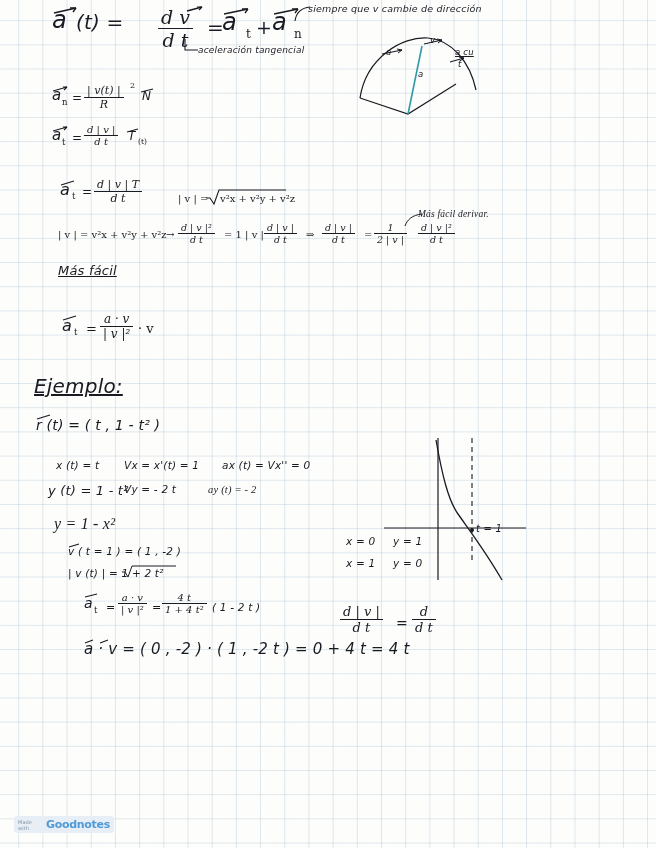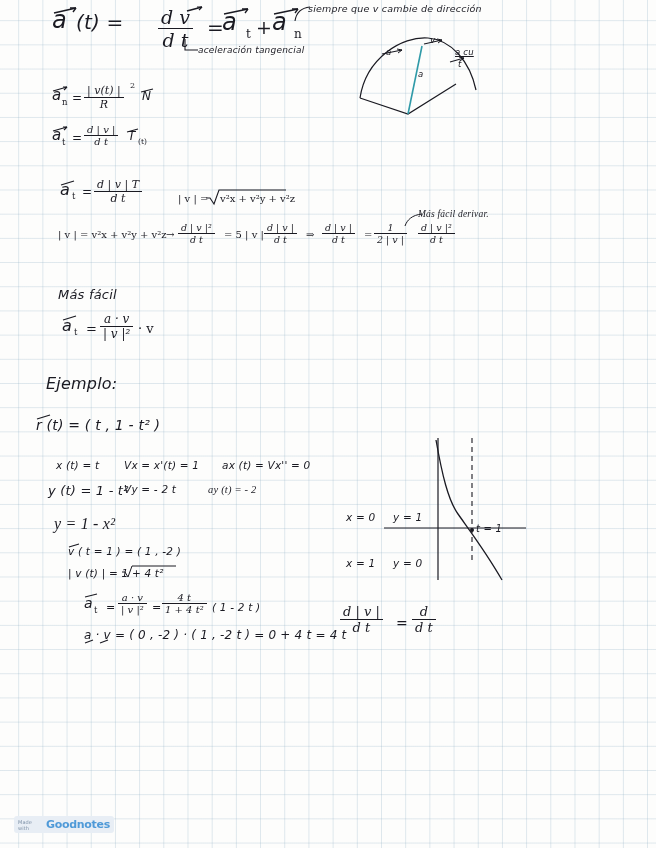--- a/index.html
+++ b/index.html
@@ -176,76 +176,76 @@
   <path d="M22,4 C12,5 7,10 5,16" stroke="#1a1a22" stroke-width="1" fill="none"></path>
 </svg>
 <div class="ink xs hand" style="left:418px;top:210px;font-size:9.5px;font-family:Liberation Serif, serif;">Más fácil derivar.</div>
 
 <div class="ink sm" style="left:58px;top:230px;font-size:10px;">| v | = v²x + v²y + v²z</div>
 <div class="ink sm" style="left:166px;top:230px;font-size:10px;">→</div>
 <div class="frac" style="left:178px;top:222px;font-size:9.5px;">
   <span class="num">d | v |²</span>
   <span class="den">d t</span>
 </div>
-<div class="ink sm" style="left:224px;top:230px;font-size:10px;">= 5 | v |</div>
+<div class="ink sm" style="left:224px;top:230px;font-size:10px;">= 1 | v |</div>
 <div class="frac" style="left:264px;top:222px;font-size:9.5px;">
   <span class="num">d | v |</span>
   <span class="den">d t</span>
 </div>
 <div class="ink sm" style="left:306px;top:230px;font-size:10px;">⇒</div>
 <div class="frac" style="left:322px;top:222px;font-size:9.5px;">
   <span class="num">d | v |</span>
   <span class="den">d t</span>
 </div>
 <div class="ink sm" style="left:364px;top:230px;font-size:10px;">=</div>
 <div class="frac" style="left:374px;top:222px;font-size:9.5px;">
   <span class="num">1</span>
   <span class="den">2 | v |</span>
 </div>
 <div class="frac" style="left:418px;top:222px;font-size:9.5px;">
   <span class="num">d | v |²</span>
   <span class="den">d t</span>
 </div>
 
-<div class="ink md hand" style="left:58px;top:288px;font-size:13px;">Más fácil</div>
+<div class="ink md hand" style="left:58px;top:264px;font-size:13px;text-decoration:underline;">Más fácil</div>
 
 <div class="ink lg hand" style="left:62px;top:318px;font-size:16px;">a</div>
 <div class="ink xs" style="left:74px;top:328px;">t</div>
 <svg style="left:62px;top:313px;width:20px;height:10px;">
   <path d="M1,7 L14,3" stroke="#1a1a22" stroke-width="1.2" fill="none"></path>
 </svg>
 <div class="ink md" style="left:86px;top:322px;font-size:13px;">=</div>
 <div class="frac" style="left:100px;top:312px;font-size:12px;">
   <span class="num">a · v</span>
   <span class="den">| v |²</span>
 </div>
 <div class="ink md" style="left:138px;top:322px;font-size:13px;">· v</div>
 
-<div class="ink lg hand" style="left:46px;top:376px;font-size:16px;">Ejemplo:</div>
+<div class="ink lg hand" style="left:34px;top:376px;font-size:20px;text-decoration:underline;">Ejemplo:</div>
 
 <div class="ink md hand" style="left:36px;top:418px;font-size:14px;">r (t) = ( t , 1 - t² )</div>
 <svg style="left:36px;top:412px;width:20px;height:10px;">
   <path d="M1,7 L14,3" stroke="#1a1a22" stroke-width="1.2" fill="none"></path>
 </svg>
 
 <div class="ink sm hand" style="left:56px;top:460px;font-size:10.5px;">x (t) = t</div>
 <div class="ink sm hand" style="left:48px;top:484px;font-size:13px;">y (t) = 1 - t²</div>
 <div class="ink sm hand" style="left:124px;top:460px;font-size:10.5px;">Vx = x'(t) = 1</div>
 <div class="ink sm hand" style="left:124px;top:484px;font-size:10.5px;">Vy = - 2 t</div>
 <div class="ink sm hand" style="left:208px;top:460px;font-size:10.5px;margin-left:14px;">ax (t) = Vx'' = 0</div>
 <div class="ink sm hand" style="left:208px;top:484px;font-size:10.5px;font-family:Liberation Serif, serif;">ay (t) = - 2</div>
 
 <div class="ink md hand" style="left:54px;top:516px;font-size:16px;font-family:Liberation Serif, serif;">y = 1 - x²</div>
 
 <div class="ink sm hand" style="left:68px;top:546px;font-size:10.5px;">v ( t = 1 ) = ( 1 , -2 )</div>
 <svg style="left:68px;top:541px;width:16px;height:8px;">
   <path d="M1,6 L11,3" stroke="#1a1a22" stroke-width="1.1" fill="none"></path>
 </svg>
 
-<div class="ink sm hand" style="left:68px;top:568px;font-size:10.5px;">| v (t) | = 1 + 4 t²</div>
+<div class="ink sm hand" style="left:68px;top:568px;font-size:10.5px;">| v (t) | = 1 + 2 t²</div>
 <svg style="left:122px;top:564px;width:56px;height:16px;">
   <path d="M0,8 L3,8 L6,13 L10,2 L54,2" stroke="#1a1a22" stroke-width="1" fill="none"></path>
 </svg>
 
 <div class="ink md hand" style="left:84px;top:596px;font-size:14px;">a</div>
 <div class="ink xs" style="left:94px;top:606px;">t</div>
 <svg style="left:84px;top:591px;width:18px;height:9px;">
   <path d="M1,6 L13,3" stroke="#1a1a22" stroke-width="1.2" fill="none"></path>
 </svg>
 <div class="ink sm" style="left:106px;top:602px;font-size:11px;">=</div>
@@ -253,36 +253,36 @@
   <span class="num">a · v</span>
   <span class="den">| v |²</span>
 </div>
 <div class="ink sm" style="left:152px;top:602px;font-size:11px;">=</div>
 <div class="frac" style="left:162px;top:592px;font-size:10px;">
   <span class="num">4 t</span>
   <span class="den">1 + 4 t²</span>
 </div>
 <div class="ink sm hand" style="left:212px;top:602px;font-size:10.5px;">( 1 - 2 t )</div>
 
-<div class="ink sm hand" style="left:84px;top:629px;font-size:12px;">a · v = ( 0 , -2 ) · ( 1 , -2 t ) = 0 + 4 t = 4 t</div>
+<div class="ink sm hand" style="left:84px;top:642px;font-size:15px;">a · v = ( 0 , -2 ) · ( 1 , -2 t ) = 0 + 4 t = 4 t</div>
 <svg style="left:84px;top:637px;width:30px;height:9px;">
   <path d="M1,6 L9,3" stroke="#1a1a22" stroke-width="1.1" fill="none"></path>
   <path d="M16,6 L24,3" stroke="#1a1a22" stroke-width="1.1" fill="none"></path>
 </svg>
 
 <svg style="left:352px;top:434px;width:190px;height:160px;">
   <line x1="86" y1="4" x2="86" y2="146" stroke="#1a1a22" stroke-width="1.2"></line>
   <line x1="32" y1="94" x2="174" y2="94" stroke="#1a1a22" stroke-width="1.2"></line>
   <line x1="120" y1="4" x2="120" y2="130" stroke="#1a1a22" stroke-width="1.1" stroke-dasharray="5,4"></line>
   <path d="M84,6 C90,40 96,66 106,80 C118,97 134,118 150,146" stroke="#1a1a22" stroke-width="1.3" fill="none"></path>
   <circle cx="120" cy="96" r="2" fill="#1a1a22"></circle>
 </svg>
 <div class="ink xs hand" style="left:476px;top:524px;font-size:10px;">t = 1</div>
 
-<div class="ink sm hand" style="left:346px;top:512px;font-size:10.5px;">x = 0     y = 1</div>
+<div class="ink sm hand" style="left:346px;top:536px;font-size:10.5px;">x = 0     y = 1</div>
 <div class="ink sm hand" style="left:346px;top:558px;font-size:10.5px;">x = 1     y = 0</div>
 
 <div class="frac" style="left:340px;top:604px;font-size:13px;">
   <span class="num">d | v |</span>
   <span class="den">d t</span>
 </div>
 <div class="ink md" style="left:396px;top:616px;font-size:14px;">=</div>
 <div class="frac" style="left:412px;top:604px;font-size:13px;">
   <span class="num">d</span>
   <span class="den">d t</span>

